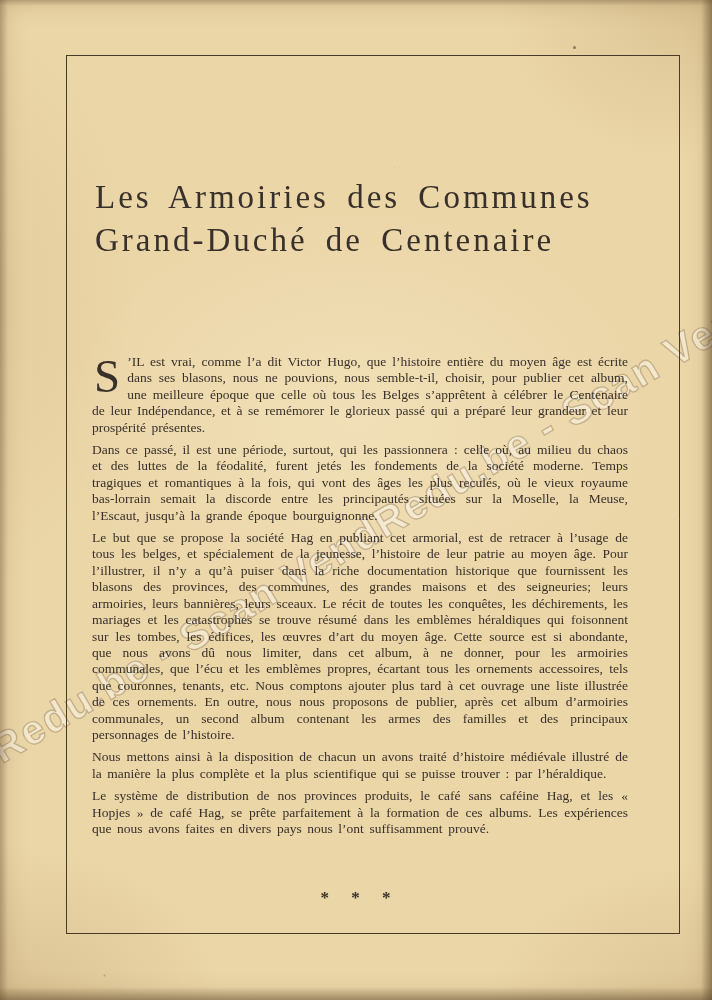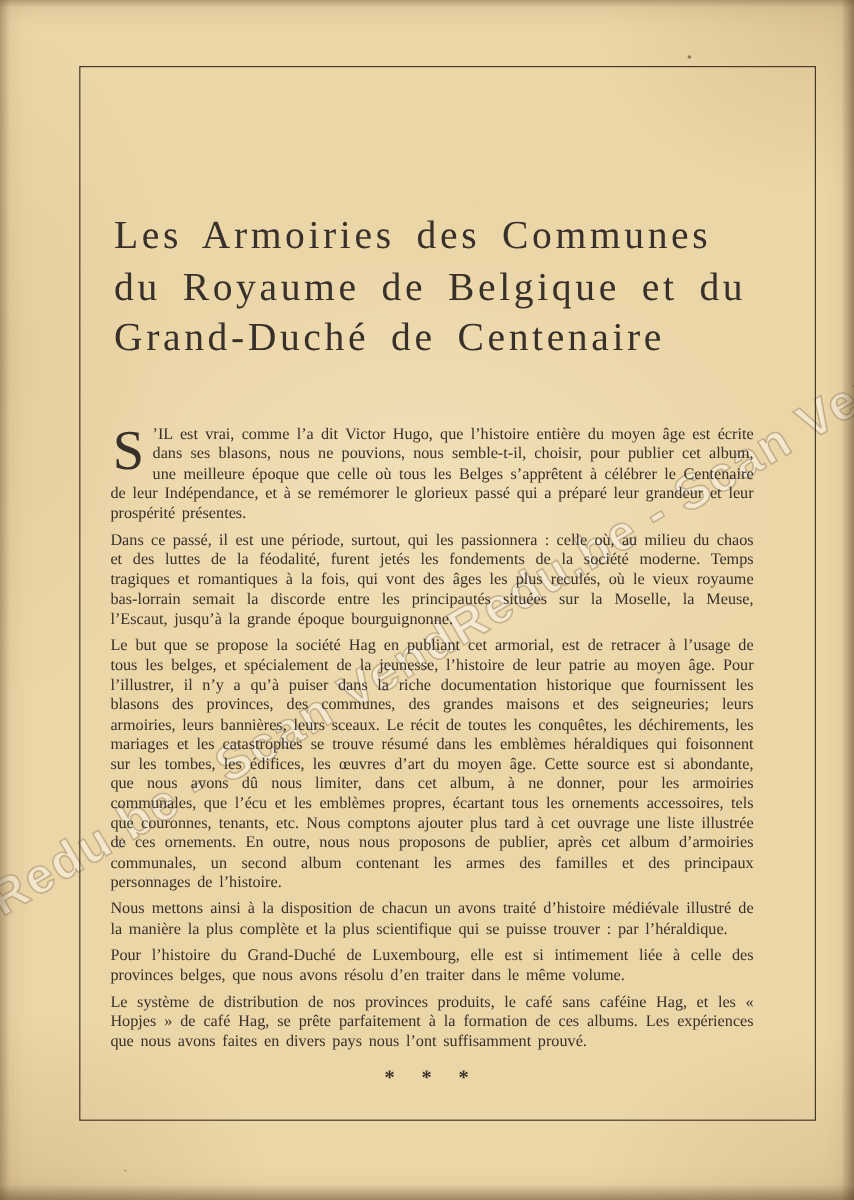--- a/index.html
+++ b/index.html
@@ -82,30 +82,28 @@
 <body>
 
 <div class="page">
 
   <div class="watermark">Scan VendRedu.be - Scan VendRedu.be - Scan VendRedu.be</div>
 
   <div class="frame"></div>
 
   <div class="title">
     <div>Les Armoiries des Communes</div>
-    <div>du Royaume de Belgique et du</div>
     <div>Grand-Duché de Centenaire</div>
   </div>
 
   <div class="content" id="paragraphs">
       <p><span class="dropcap">S</span>’IL est vrai, comme l’a dit Victor Hugo, que l’histoire entière du moyen âge est écrite dans ses blasons, nous ne pouvions, nous semble-t-il, choisir, pour publier cet album, une meilleure époque que celle où tous les Belges s’apprêtent à célébrer le Centenaire de leur Indépendance, et à se remémorer le glorieux passé qui a préparé leur grandeur et leur prospérité présentes.</p>
       <p>Dans ce passé, il est une période, surtout, qui les passionnera : celle où, au milieu du chaos et des luttes de la féodalité, furent jetés les fondements de la société moderne. Temps tragiques et romantiques à la fois, qui vont des âges les plus reculés, où le vieux royaume bas-lorrain semait la discorde entre les principautés situées sur la Moselle, la Meuse, l’Escaut, jusqu’à la grande époque bourguignonne.</p>
       <p>Le but que se propose la société Hag en publiant cet armorial, est de retracer à l’usage de tous les belges, et spécialement de la jeunesse, l’histoire de leur patrie au moyen âge. Pour l’illustrer, il n’y a qu’à puiser dans la riche documentation historique que fournissent les blasons des provinces, des communes, des grandes maisons et des seigneuries; leurs armoiries, leurs bannières, leurs sceaux. Le récit de toutes les conquêtes, les déchirements, les mariages et les catastrophes se trouve résumé dans les emblèmes héraldiques qui foisonnent sur les tombes, les édifices, les œuvres d’art du moyen âge. Cette source est si abondante, que nous avons dû nous limiter, dans cet album, à ne donner, pour les armoiries communales, que l’écu et les emblèmes propres, écartant tous les ornements accessoires, tels que couronnes, tenants, etc. Nous comptons ajouter plus tard à cet ouvrage une liste illustrée de ces ornements. En outre, nous nous proposons de publier, après cet album d’armoiries communales, un second album contenant les armes des familles et des principaux personnages de l’histoire.</p>
       <p>Nous mettons ainsi à la disposition de chacun un avons traité d’histoire médiévale illustré de la manière la plus complète et la plus scientifique qui se puisse trouver : par l’héraldique.</p>
-      <p>Pour l’histoire du Grand-Duché de Luxembourg, elle est si intimement liée à celle des provinces belges, que nous avons résolu d’en traiter dans le même volume.</p>
       <p>Le système de distribution de nos provinces produits, le café sans caféine Hag, et les « Hopjes » de café Hag, se prête parfaitement à la formation de ces albums. Les expériences que nous avons faites en divers pays nous l’ont suffisamment prouvé.</p>
     </div>
 
   <div class="ornament">* * *</div>
 
   <div class="specks"></div>
 
   <div class="edge-vignette"></div>
   <div class="edge-right"></div>
   <div class="edge-bottom"></div>

